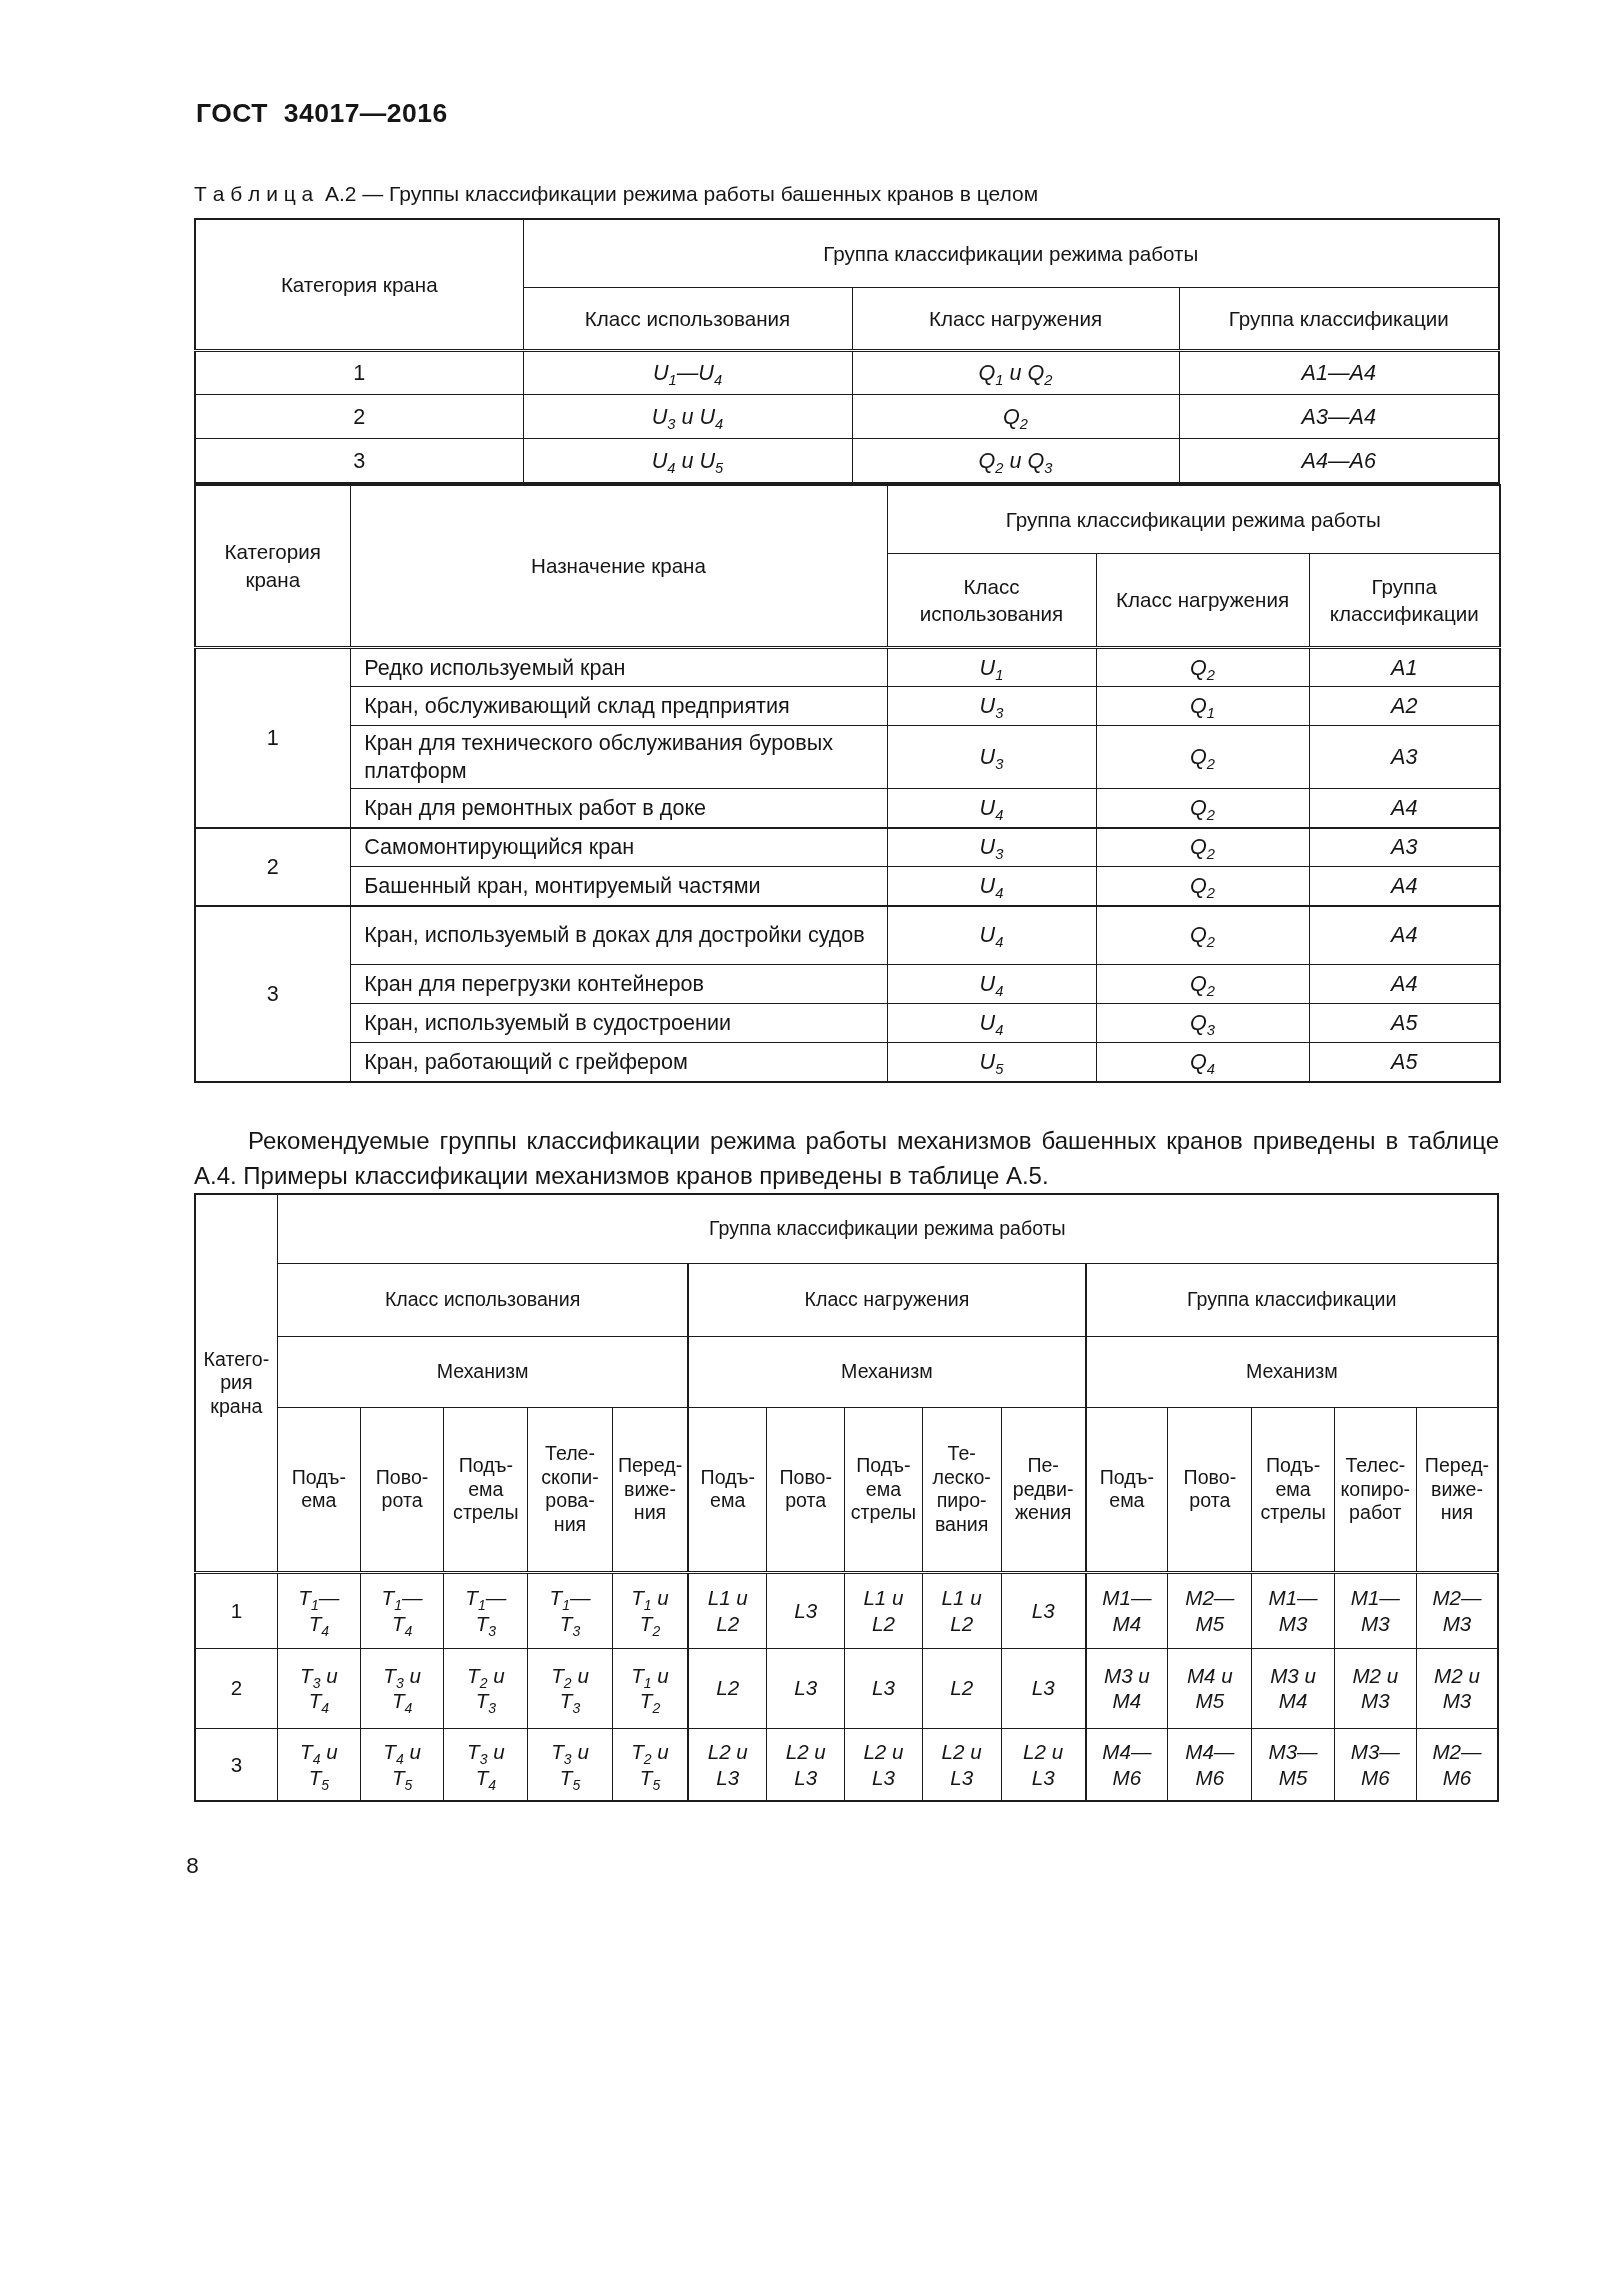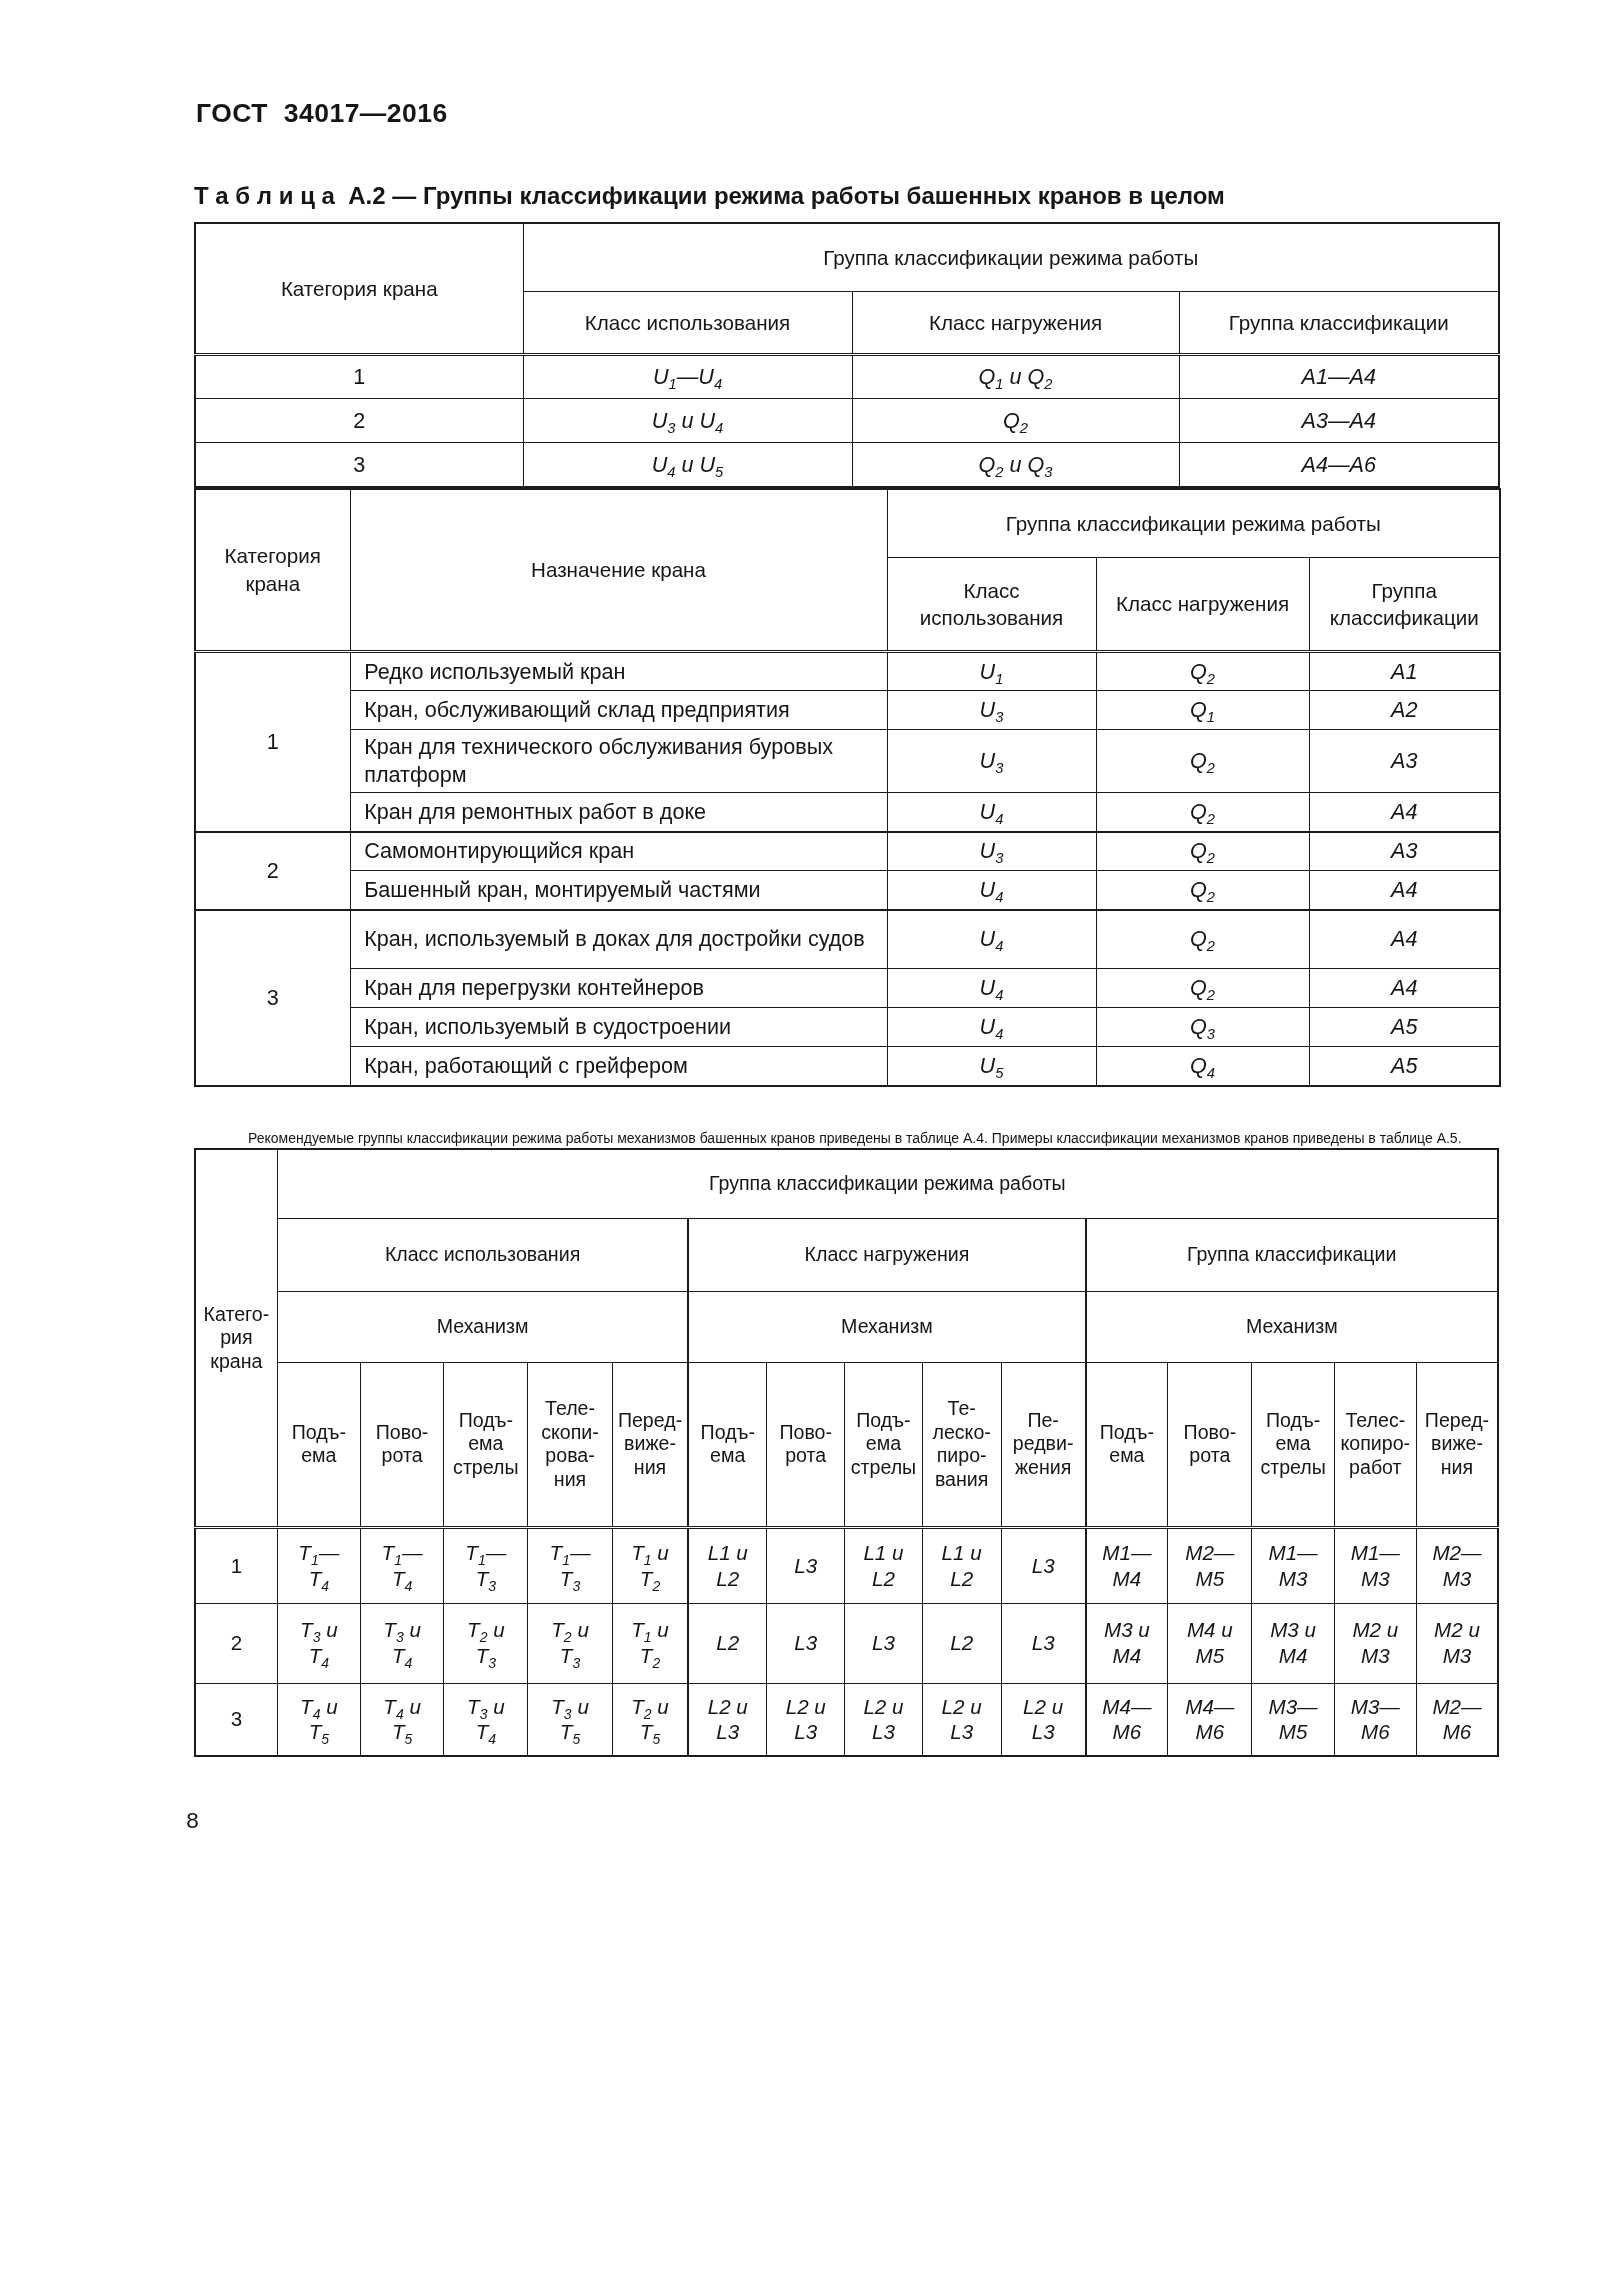--- a/index.html
+++ b/index.html
@@ -14,24 +14,23 @@
   .content { margin-left: 194px; width: 1305px; }
 
   .doc-header {
     padding-top: 98px;
     margin-left: 2px;
     font-size: 26.5px; font-weight: bold;
     white-space: pre;
     letter-spacing: 0.5px;
   }
   .caption {
-    font-size: 24px;
+    font-size: 21px;
     white-space: pre;
     margin: 51px 0 11.8px 0;
-    font-weight: bold;
   }
   .caption.c2 { margin-top: 53px; }
 
   table {
     border-collapse: collapse;
     table-layout: fixed;
     width: 1305px;
     border: 2px solid #1c1c1c;
   }
   th, td {
@@ -53,21 +52,21 @@
   .t2 tr.rd  { height: 44px; }
 
   .t3 tr.rh1 { height: 69px; } .t3 tr.rh2 { height: 94px; }
   .t3 tr.rs { height: 39px; } .t3 tr.rl { height: 59px; }
   .t3 td.purpose { text-align: left; padding-left: 13.7px; line-height: 1.3; }
   tr.grp td { border-top: 2px solid #1c1c1c; }
 
   
   .para {
     margin: 41px 0 0 0;
-    font-size: 14px; line-height: 1.45;
+    font-size: 24px; line-height: 1.45;
     text-indent: 54px; text-align: justify;
   }
 
   
   .t4 th { font-size: 19.6px; line-height: 1.2; }
   .t4 td { font-size: 20.6px; line-height: 1.25; }
   .t4 tr.rb1 { height: 69px; } .t4 tr.rb2 { height: 73px; }
   .t4 tr.rb3 { height: 71px; } .t4 tr.rb4 { height: 165px; }
   .t4 tr.rd1 { height: 76px; } .t4 tr.rd2 { height: 80px; }
   .t4 tr.rd3 { height: 73px; }

